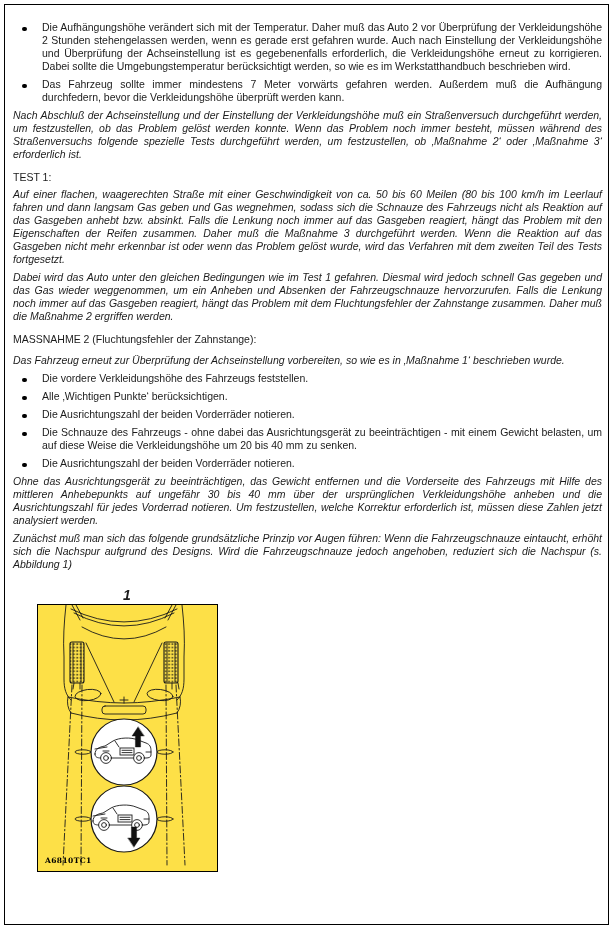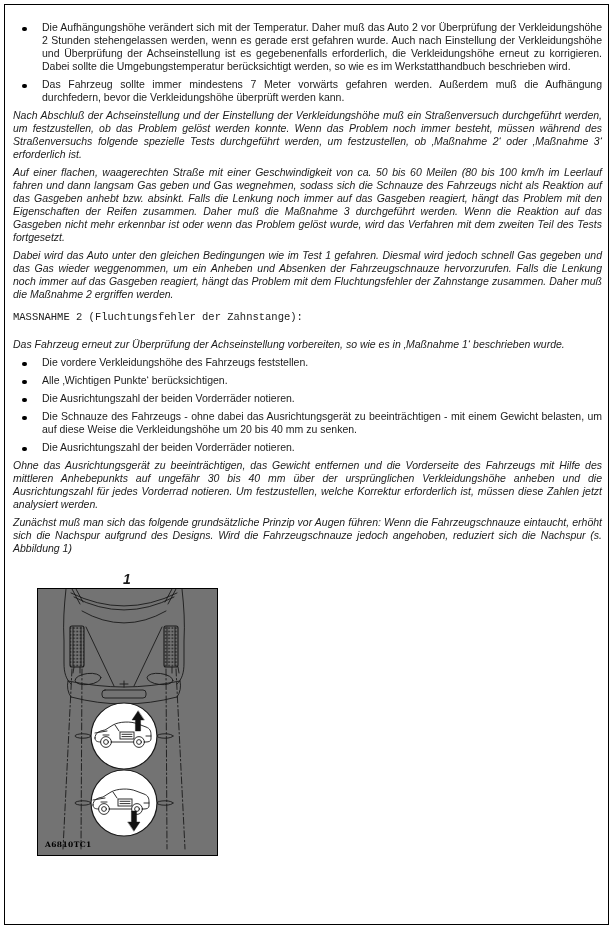--- a/index.html
+++ b/index.html
@@ -17,42 +17,42 @@
     box-sizing: border-box;
     pointer-events: none;
   }
   .content {
     position: absolute; left: 13px; top: 21px; width: 589px;
     font-size: 10.5px; line-height: 13.0px;
     text-align: justify;
   }
   .para { margin: 0 0 5px 0; font-style: italic; }
   .heading { margin: 10px 0 4px 0; }
-  .heading.tight { margin-bottom: 14px; font-family: Liberation Mono, monospace; }
+  .heading.tight { margin-bottom: 8px; }
   .bullet-row { display: flex; margin: 0 0 5px 0; justify-content: flex-end; }
   .bullet-col { flex: 0 0 29px; padding-left: 9px; box-sizing: border-box; }
   .dot {
     display: inline-block; width: 4.5px; height: 4.5px;
     background: #000; border-radius: 50%;
     margin-top: 4px;
   }
   .bullet-text { flex: 1; text-align: justify; }
   .figure-wrap { margin-top: 1px; }
   .figure-label {
     margin-left: 110px;
     font-weight: bold; font-style: italic;
     font-size: 14px; line-height: 13px;
   }
   .figure-box {
     margin-left: 24px; margin-top: 2px;
     width: 181px; height: 268px;
     border: 1.6px solid #000;
     box-sizing: border-box;
     position: relative;
-    background: #737373;
+    background: #fde047;
   }
   .figure-box svg { position: absolute; left: 0; top: 0; }
   .figure-code {
     position: absolute; left: 7px; bottom: 4px;
     font-family: "DejaVu Serif", serif;
     font-weight: bold; font-size: 7.5px; letter-spacing: 0.4px;
     color: #000;
   }
 </style>
 </head>
@@ -66,20 +66,21 @@
     <span class="bullet-col"><span class="dot"></span></span>
     <span class="bullet-text">Die Aufhängungshöhe verändert sich mit der Temperatur. Daher muß das Auto 2 vor Überprüfung der Verkleidungshöhe 2 Stunden stehengelassen werden, wenn es gerade erst gefahren wurde.  Auch nach Einstellung der Verkleidungshöhe und Überprüfung der Achseinstellung ist es gegebenenfalls erforderlich, die Verkleidungshöhe erneut zu korrigieren. Dabei sollte die Umgebungstemperatur berücksichtigt werden, so wie es im Werkstatthandbuch beschrieben wird.</span>
   </div>
   <div class="bullet-row">
     <span class="bullet-col"><span class="dot"></span></span>
     <span class="bullet-text">Das Fahrzeug sollte immer mindestens 7 Meter vorwärts gefahren werden. Außerdem muß die Aufhängung durchfedern, bevor die Verkleidungshöhe überprüft werden kann.</span>
   </div>
 
   <div class="para">Nach Abschluß der Achseinstellung und der Einstellung der Verkleidungshöhe muß ein Straßenversuch durchgeführt werden, um festzustellen, ob das Problem gelöst werden konnte.  Wenn das Problem noch immer besteht, müssen während des Straßenversuchs folgende spezielle Tests durchgeführt werden, um festzustellen, ob ‚Maßnahme 2‘ oder ‚Maßnahme 3‘ erforderlich ist.</div>
 
+  <div class="heading">TEST 1:</div>
   <div class="para">Auf einer flachen, waagerechten Straße mit einer Geschwindigkeit von ca. 50 bis 60 Meilen (80 bis 100 km/h im Leerlauf fahren und dann langsam Gas geben und Gas wegnehmen, sodass sich die Schnauze des Fahrzeugs nicht als Reaktion auf das Gasgeben anhebt bzw. absinkt.  Falls die Lenkung noch immer auf das Gasgeben reagiert, hängt das Problem mit den Eigenschaften der Reifen zusammen. Daher muß die Maßnahme 3 durchgeführt werden.  Wenn die Reaktion auf das Gasgeben nicht mehr erkennbar ist oder wenn das Problem gelöst wurde, wird das Verfahren mit dem zweiten Teil des Tests fortgesetzt.</div>
 
   <div class="para">Dabei wird das Auto unter den gleichen Bedingungen wie im Test 1 gefahren. Diesmal wird jedoch schnell Gas gegeben und das Gas wieder weggenommen, um ein Anheben und Absenken der Fahrzeugschnauze hervorzurufen.  Falls die Lenkung noch immer auf das Gasgeben reagiert, hängt das Problem mit dem Fluchtungsfehler der Zahnstange zusammen. Daher muß die Maßnahme 2 ergriffen werden.</div>
 
   <div class="heading tight">MASSNAHME 2 (Fluchtungsfehler der Zahnstange):</div>
   <div class="para">Das Fahrzeug erneut zur Überprüfung der Achseinstellung vorbereiten, so wie es in ‚Maßnahme 1‘ beschrieben wurde.</div>
 
   <div class="bullet-row">
     <span class="bullet-col"><span class="dot"></span></span>
     <span class="bullet-text">Die vordere Verkleidungshöhe des Fahrzeugs feststellen.</span>

